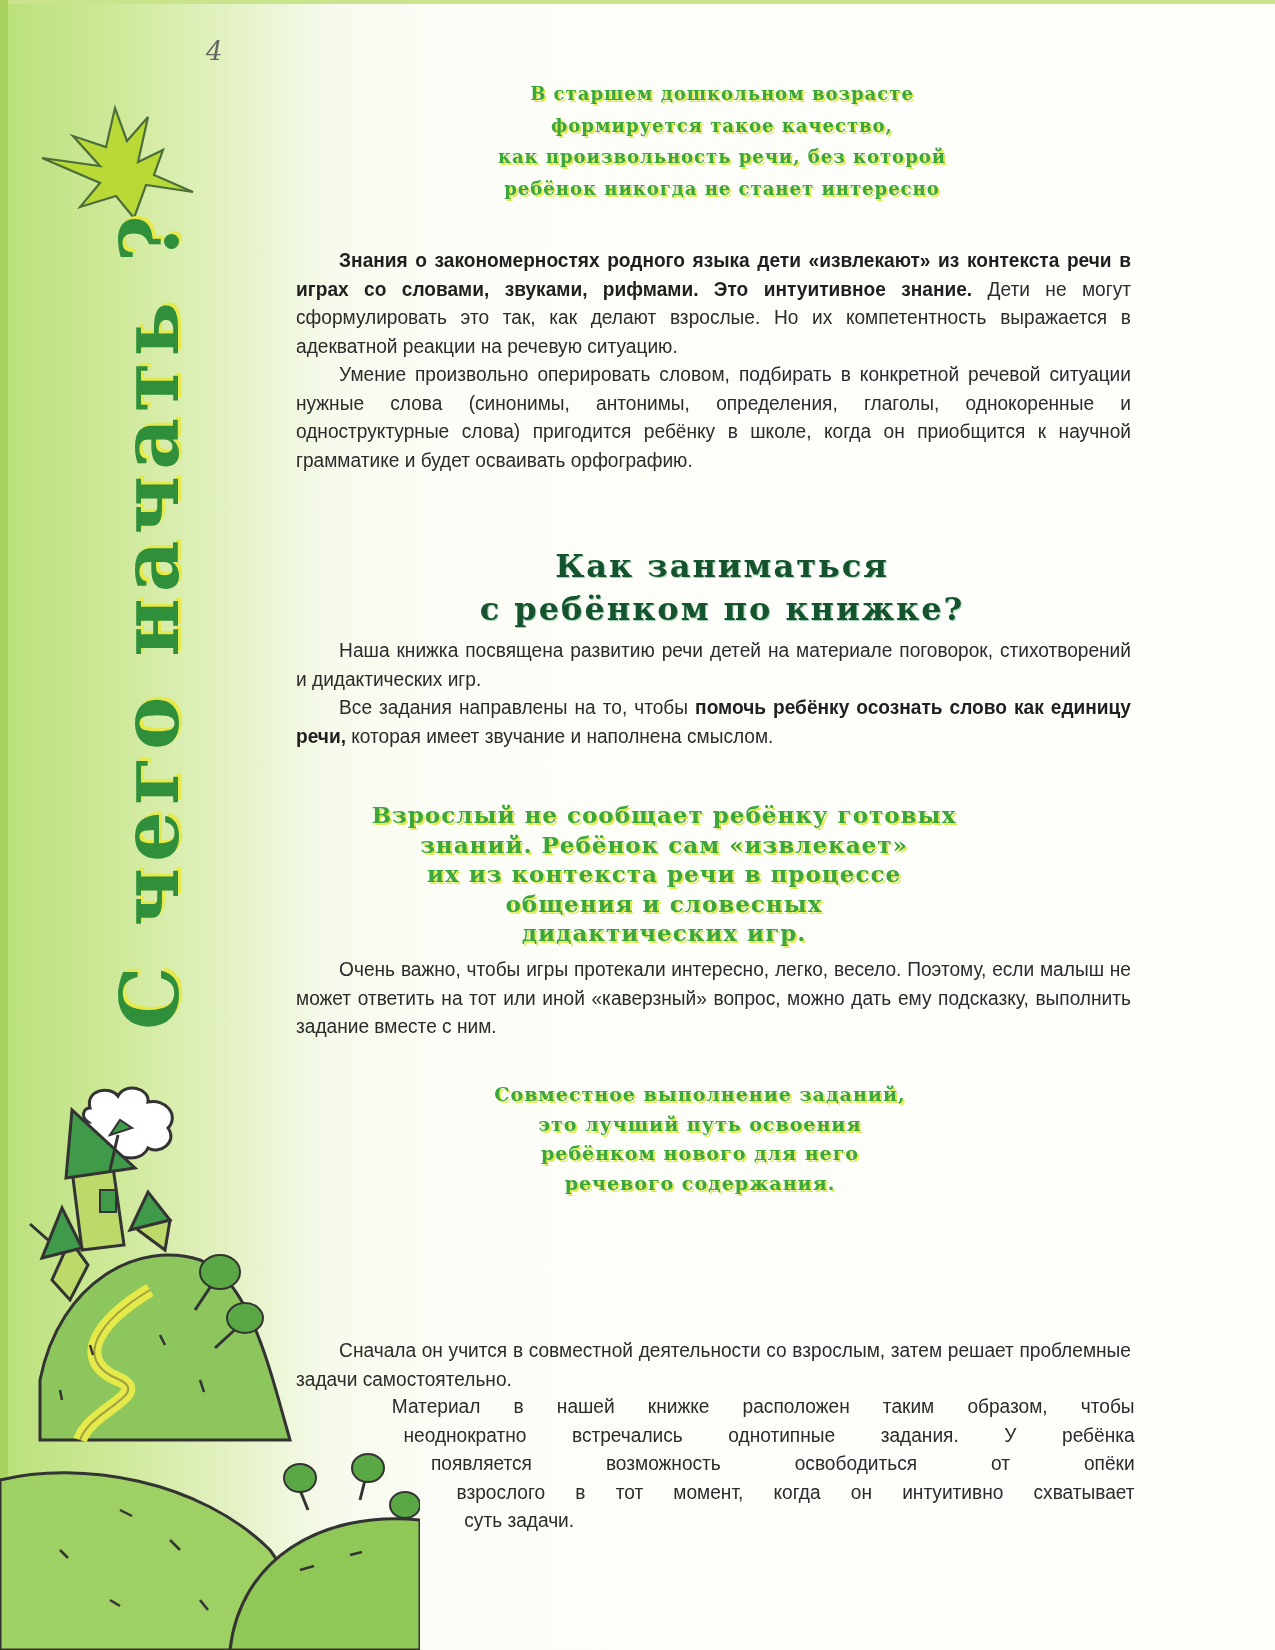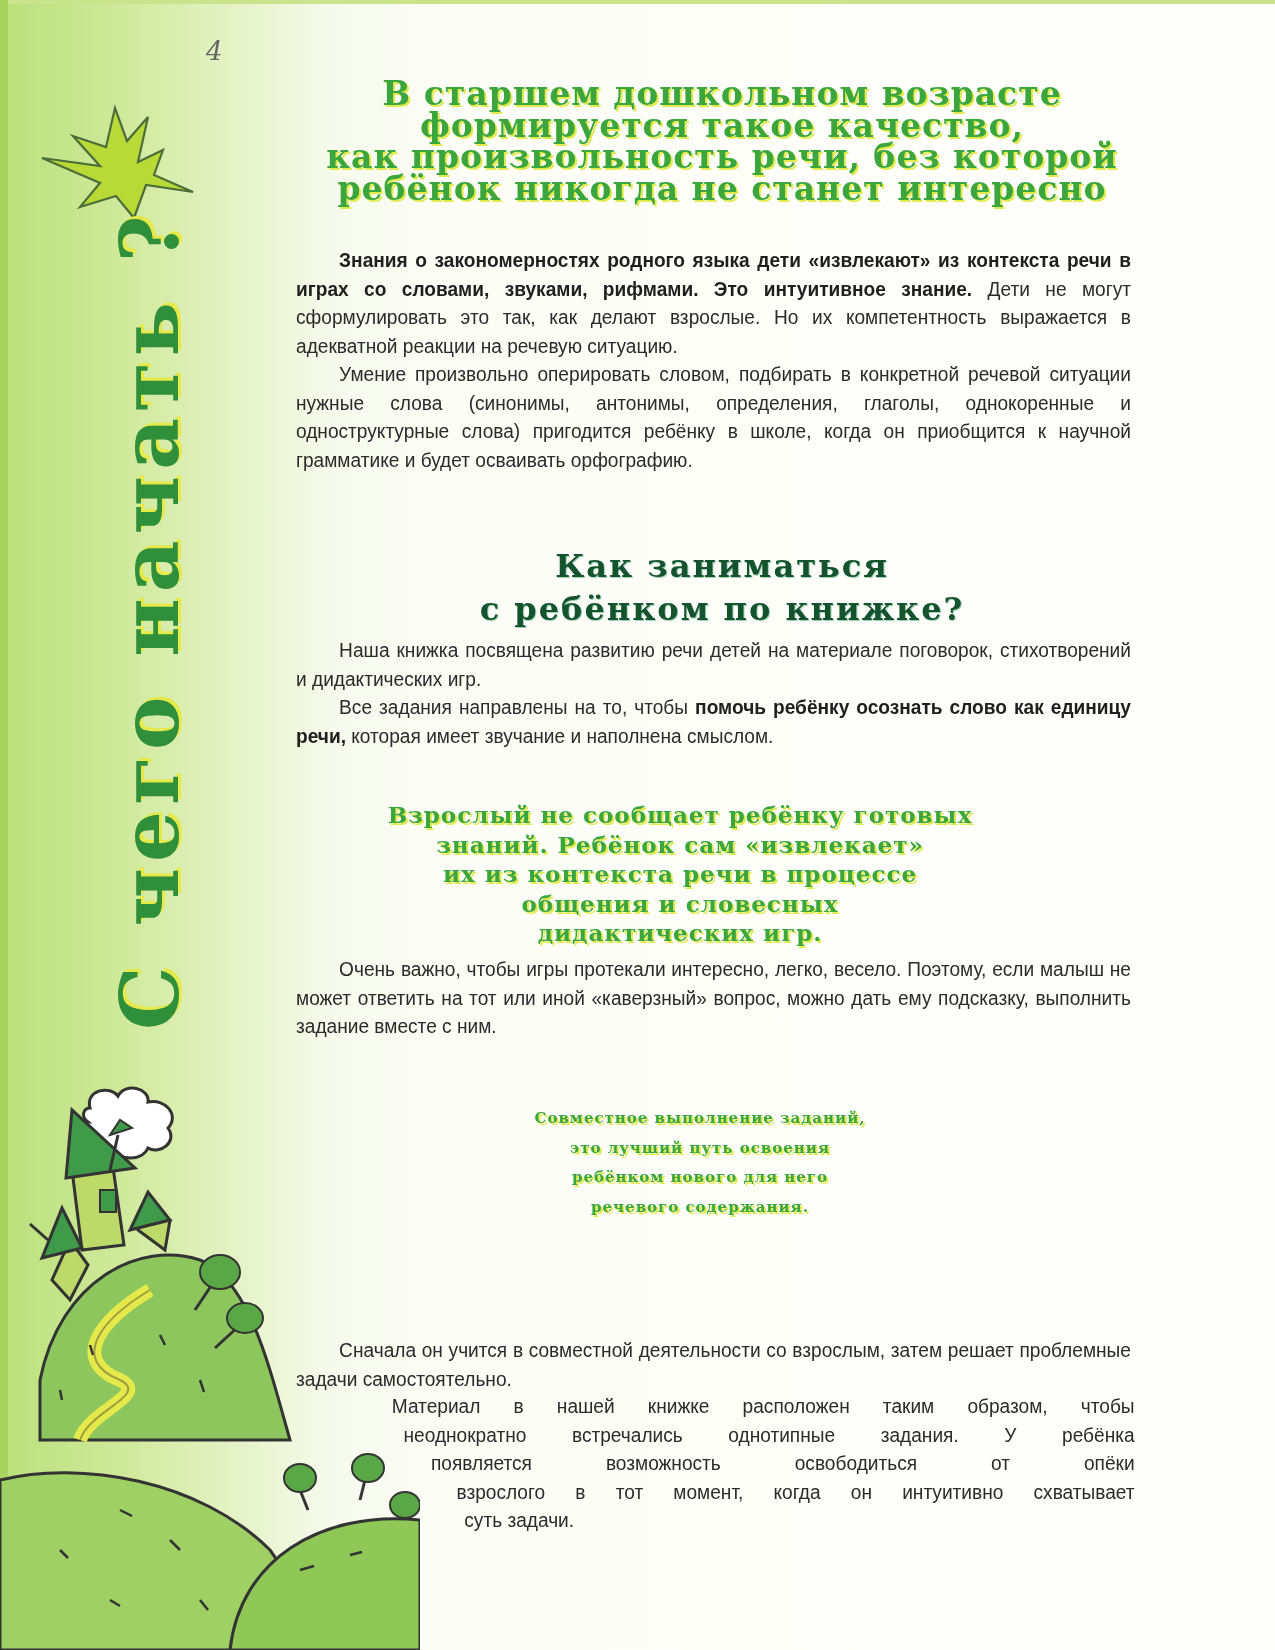--- a/index.html
+++ b/index.html
@@ -22,23 +22,23 @@
     color:#2f8f3a; text-shadow: 3px 3px 0 #e6e94a; white-space:nowrap; line-height:100px;
   }
   .deco { position:absolute; left:0; top:1080px; width:420px; height:570px; }
 
   .content { position:absolute; left:296px; width:852px; }
   .callout {
     font-family:"DejaVu Serif", serif; font-weight:bold; color:#3aa63d;
     text-shadow: 2px 2px 0 #e3ea4e; text-align:center; letter-spacing:1px;
   }
   .callout .line { display:block; }
-  .c1 { top:78px; font-size:33px; line-height:31.5px; }
-  .c2 { top:800px; font-size:23px; line-height:29.5px; left:300px; width:760px; }
-  .c3 { top:1104px; font-size:15px; line-height:29.5px; left:330px; width:740px; }
+  .c1 { top:78px; font-size:18px; line-height:31.5px; }
+  .c2 { top:800px; font-size:23px; line-height:29.5px; left:284px; width:760px; }
+  .c3 { top:1080px; font-size:19px; line-height:29.5px; left:330px; width:740px; }
   .heading {
     top:545px; font-family:"DejaVu Serif", serif; font-weight:bold; font-size:32px; line-height:43px;
     color:#14532d; text-align:center; letter-spacing:2px; text-shadow:1px 1px 0 #9fd1b3;
   }
   .heading .line { display:block; }
   .body {
     font-family:"Liberation Sans", sans-serif; font-size:19.5px; line-height:28.5px; color:#2b2b2b;
     text-align:justify; transform: scaleX(0.98); transform-origin:0 0;
   }
   .body p { margin:0; text-indent:44px; }

